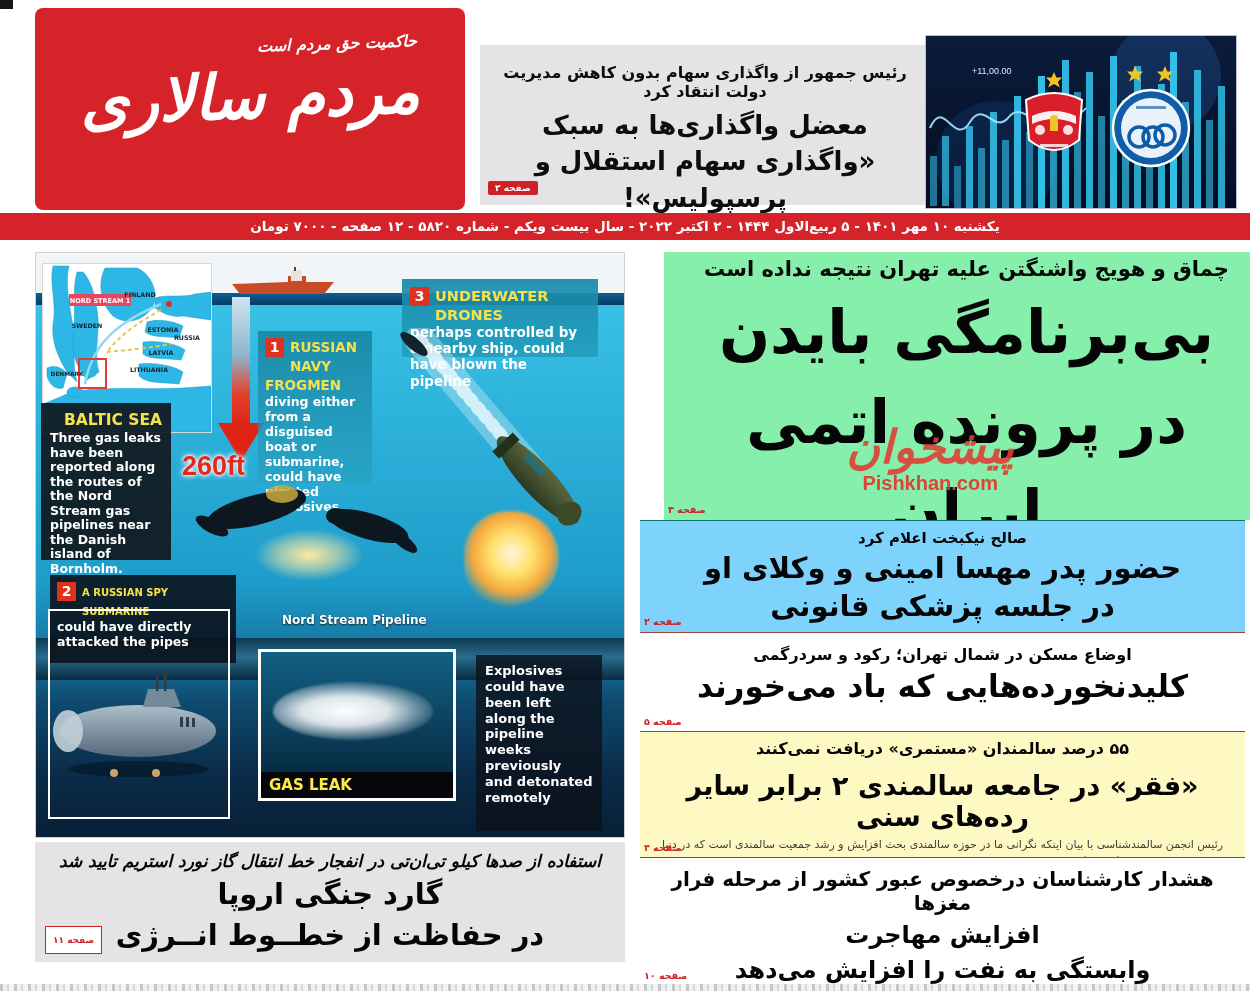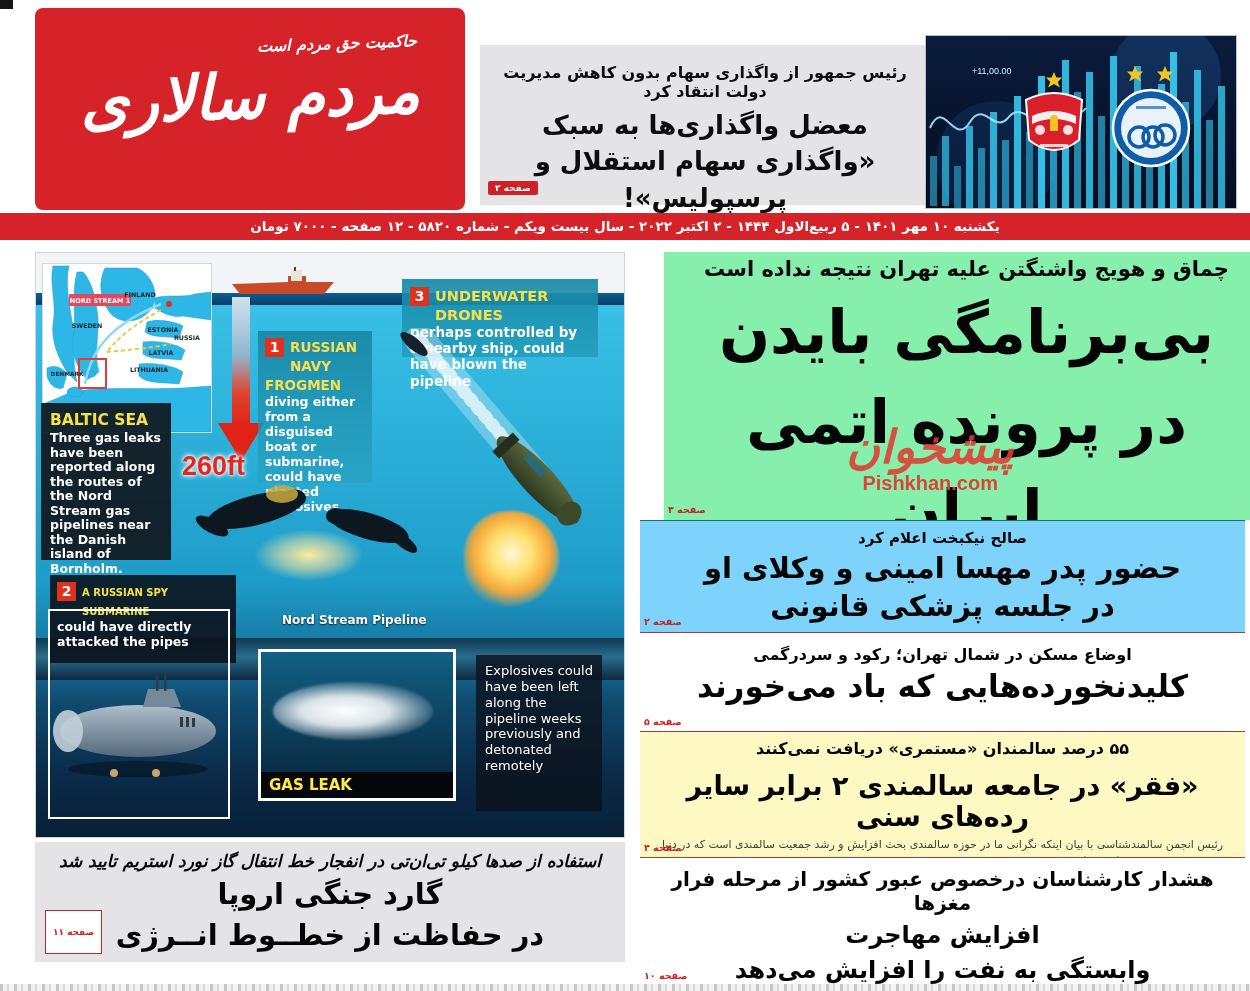--- a/index.html
+++ b/index.html
@@ -61,21 +61,21 @@
   #story-e{top:857px;height:128px;background:#fff;border-top:1px solid #9c4038;}
   #story-e .kicker{margin-top:9px;font-size:20px;font-weight:bold;}
   #story-e .headline{margin-top:3px;font-size:24px;font-weight:bold;line-height:1.45;}
 
   
   .europe{position:absolute;left:35px;top:842px;width:590px;height:120px;background:#e4e4e6;
           direction:rtl;text-align:center;color:#050505;}
   .europe .kicker{margin-top:9px;font-size:17px;font-weight:bold;font-style:italic;}
   .europe .headline{margin-top:3px;font-size:29px;font-weight:bold;line-height:1.4;}
   .marker-whitebox{position:absolute;left:10px;bottom:8px;background:#fff;border:1px solid #cc2127;
-                   color:#cc2127;font-size:9px;font-weight:bold;padding:16px 7px;direction:rtl;}
+                   color:#cc2127;font-size:9px;font-weight:bold;padding:8px 7px;direction:rtl;}
 
   
   .infographic{position:absolute;left:35px;top:252px;width:590px;height:586px;overflow:hidden;
     border:1px solid #cfd4d8;box-sizing:border-box;
     font-family:"DejaVu Sans",sans-serif;
     background:linear-gradient(180deg,
       #f2f5f7 0px,#f2f5f7 40px,
       #0c5e90 40px,#083d66 52px,
       #39c0e6 52px,#2aaed8 200px,
       #1e9cc9 330px,#15749f 400px,
@@ -83,21 +83,21 @@
   .ig-pipe{position:absolute;left:0;top:385px;width:590px;height:42px;
            background:linear-gradient(180deg,#0d3950,#2a6d8d 45%,#0a2a40);}
   .ig-map{position:absolute;left:6px;top:10px;width:168px;height:168px;background:#fff;
           border:1px solid #d8d8d8;}
   .ig-ship{position:absolute;left:192px;top:14px;width:110px;height:30px;}
   .ig-arrow{position:absolute;left:180px;top:44px;width:50px;height:168px;}
   .ig-depth{position:absolute;left:146px;top:198px;font-size:27px;font-weight:bold;color:#e6261b;
             text-shadow:0 0 2px #fff,0 0 4px #fff,0 0 6px #fff;font-family:"Liberation Sans",sans-serif;}
   .ig-baltic{position:absolute;left:5px;top:150px;width:130px;height:157px;
              background:rgba(16,20,26,.9);padding:8px 9px;box-sizing:border-box;}
-  .ig-baltic-title{color:#f7e14b;font-weight:bold;font-size:15.5px;}
+  .ig-baltic-title{color:#f7e14b;font-weight:bold;font-size:15.5px;text-align:right;}
   .ig-baltic-body{color:#fff;font-weight:bold;font-size:12.5px;line-height:1.16;margin-top:2px;}
   .ig-box{box-sizing:border-box;position:absolute;}
   .ig-num{float:left;width:19px;height:19px;background:#e0301e;color:#fff;font-weight:bold;
           font-size:14px;text-align:center;line-height:19px;margin:1px 6px 2px 0;}
   .ig-title{color:#f7e14b;font-weight:bold;font-size:13.5px;line-height:1.15;}
   .ig-body{color:#fff;font-weight:bold;font-size:12.5px;line-height:1.2;}
   .ig-box1{left:222px;top:78px;width:114px;height:152px;padding:6px 7px;
            background:linear-gradient(180deg,rgba(25,135,165,.92),rgba(40,160,190,.6));}
   .ig-box3{left:366px;top:26px;width:196px;height:78px;padding:7px 8px;
            background:linear-gradient(180deg,rgba(26,140,170,.95),rgba(30,150,180,.72));}
@@ -117,22 +117,22 @@
   .ig-pipelabel{position:absolute;left:246px;top:360px;color:#fff;font-size:12px;font-weight:bold;
                 text-shadow:0 1px 2px rgba(0,0,0,.8);}
   .ig-gas{position:absolute;left:222px;top:396px;width:198px;height:152px;border:3px solid #fff;
           box-sizing:border-box;background:#0b3c58;}
   .ig-gas-photo{position:absolute;left:0;right:0;top:0;bottom:26px;
           background:linear-gradient(180deg,#116084,#0b3c58 70%,#082c44);}
   .ig-foam{position:absolute;left:12px;top:30px;width:160px;height:58px;border-radius:50%;filter:blur(1px);
           background:radial-gradient(ellipse at 45% 50%,#ffffff 0%,rgba(255,255,255,.85) 35%,rgba(255,255,255,.25) 65%,transparent 78%);}
   .ig-gas-caption{position:absolute;left:0;right:0;bottom:0;height:26px;background:#05070b;
           color:#ffe94a;font-weight:bold;font-size:15px;line-height:26px;padding-left:8px;}
-  .ig-expl{position:absolute;left:440px;top:402px;width:126px;height:156px;box-sizing:border-box;
-          background:rgba(12,18,28,.82);padding:8px 9px;color:#fff;font-weight:normal;
+  .ig-expl{position:absolute;left:440px;top:402px;width:126px;height:176px;box-sizing:border-box;
+          background:rgba(12,18,28,.82);padding:8px 9px;color:#fff;font-weight:bold;
           font-size:13px;line-height:1.22;}
 
   .bottom-strip{position:absolute;left:0;top:984px;width:1250px;height:7px;
     background:repeating-linear-gradient(90deg,#c6c6c6 0 3px,#efefef 3px 7px,#d8d8d8 7px 9px,#f3f3f3 9px 14px);}
 </style>
 </head>
 <body>
 
 <div id="page">
 

